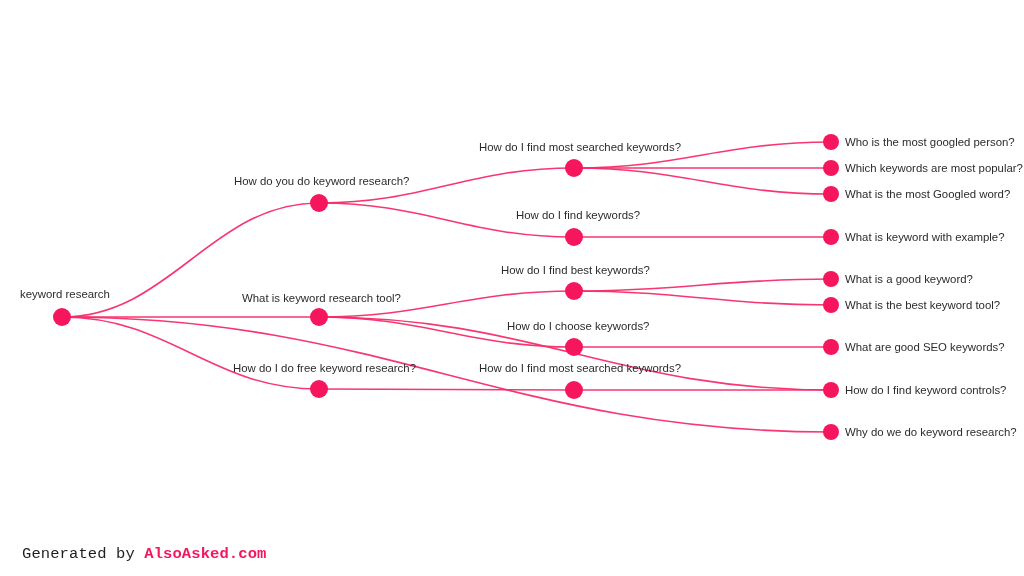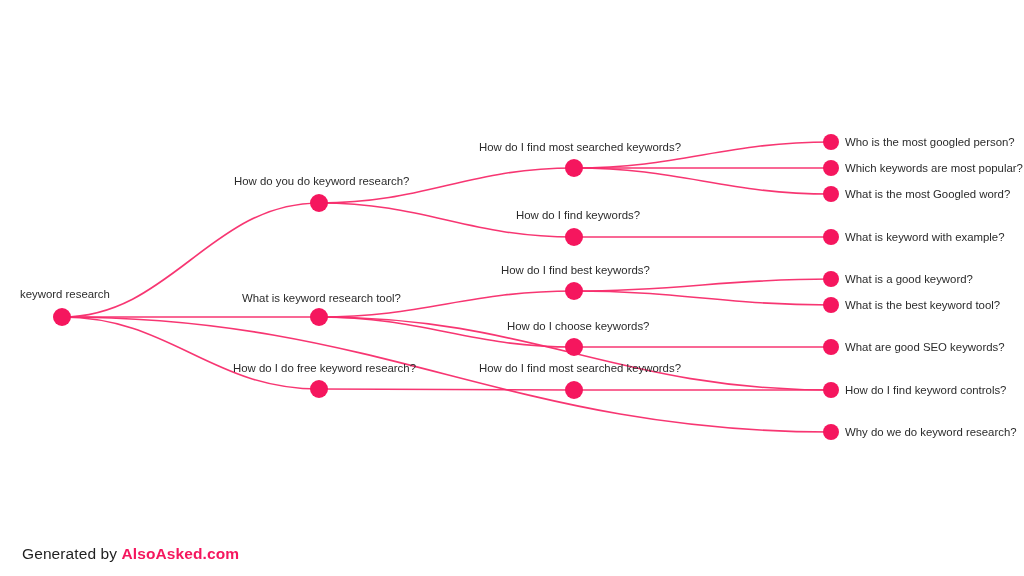--- a/index.html
+++ b/index.html
@@ -39,21 +39,21 @@
     fill: #2b2b2b;
     dominant-baseline: middle;
   }
   .label-above {
     dominant-baseline: alphabetic;
   }
   .footer {
     position: absolute;
     left: 22px;
     top: 545px;
-    font-family: Liberation Sans, sans-serif;
+    font-family: Liberation Mono, monospace;
     font-size: 15.5px;
     color: #1f1f1f;
     white-space: nowrap;
     letter-spacing: 0.1px;
   }
   .footer .brand {
     color: #f5165e;
     font-weight: bold;
   }
 </style>

